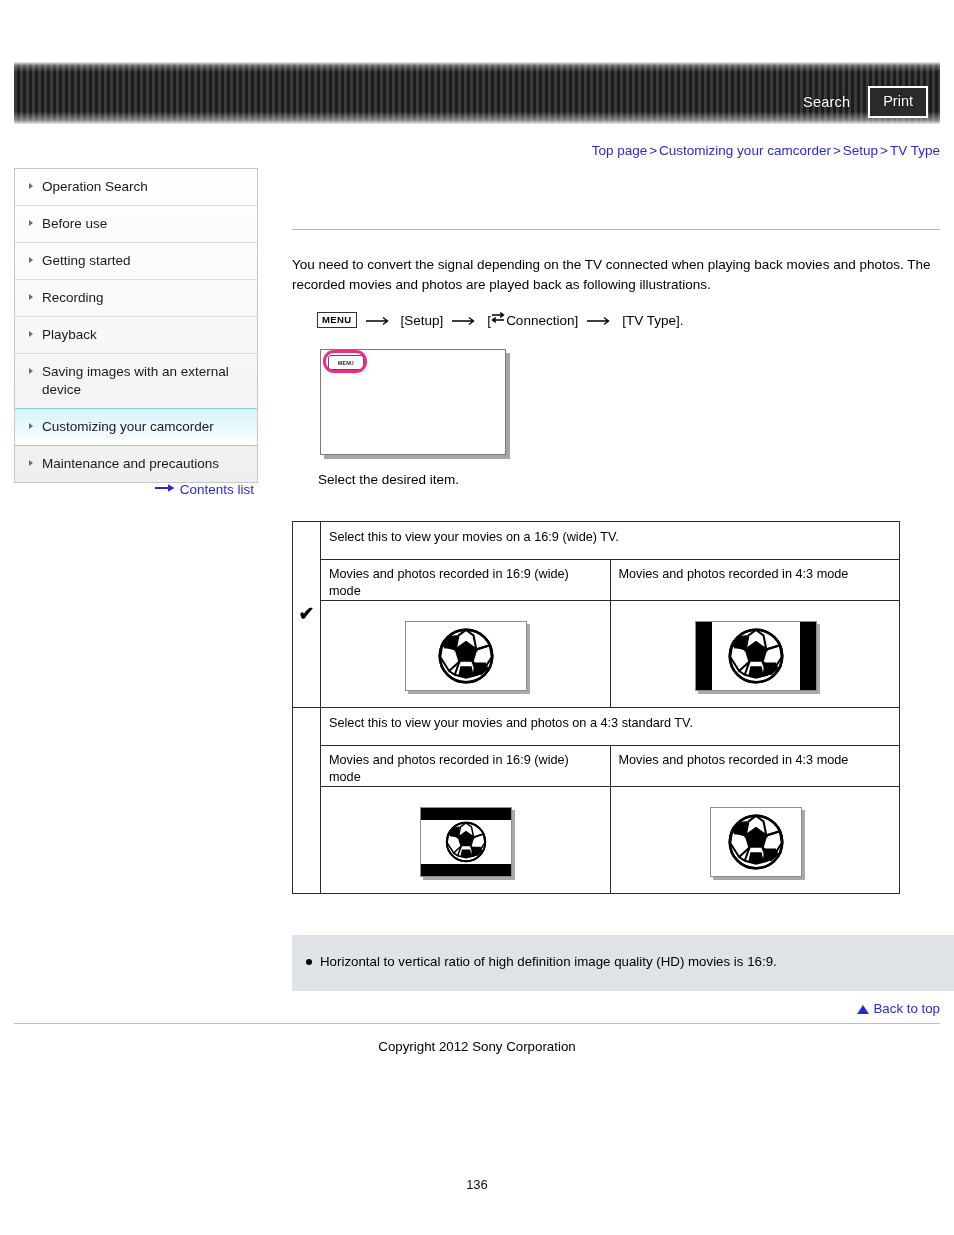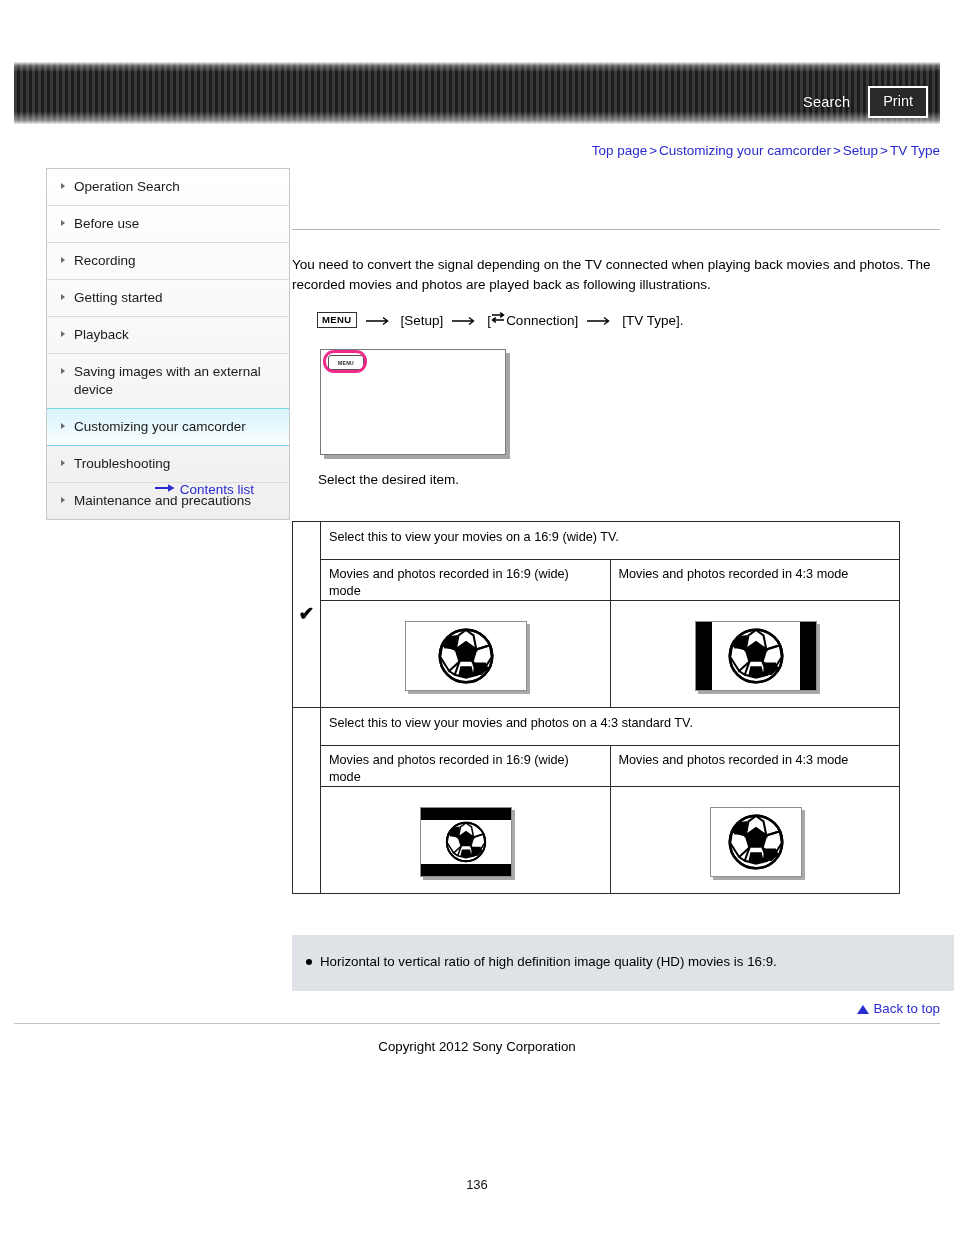--- a/index.html
+++ b/index.html
@@ -81,21 +81,20 @@
 
   
   .sidebar {
     position: absolute;
     left: 14px;
     top: 168px;
     width: 244px;
     border: 1px solid #c8c8c8;
     background: linear-gradient(to bottom, #ffffff 0%, #f7f7f7 55%, #efefef 100%);
     box-sizing: border-box;
-    margin-left: 32px;
   }
   .side-item {
     position: relative;
     border-bottom: 1px solid #dcdcdc;
     padding: 9px 10px 9px 27px;
     font-size: 13.5px;
     color: #1a1a1a;
     line-height: 18px;
     cursor: pointer;
     box-sizing: border-box;
@@ -387,41 +386,37 @@
   <div class="side-item">
     <span class="tri"></span>
     <span>Operation Search</span>
   </div>
   <div class="side-item">
     <span class="tri"></span>
     <span>Before use</span>
   </div>
   <div class="side-item">
     <span class="tri"></span>
+    <span>Getting started</span>
+  </div>
+  <div class="side-item">
+    <span class="tri"></span>
     <span>Recording</span>
   </div>
   <div class="side-item">
     <span class="tri"></span>
-    <span>Getting started</span>
+    <span>Playback</span>
   </div>
   <div class="side-item">
     <span class="tri"></span>
-    <span>Playback</span>
-  </div>
-  <div class="side-item">
-    <span class="tri"></span>
     <span>Saving images with an external device</span>
   </div>
   <div class="side-item active">
     <span class="tri"></span>
     <span>Customizing your camcorder</span>
-  </div>
-  <div class="side-item">
-    <span class="tri"></span>
-    <span>Troubleshooting</span>
   </div>
   <div class="side-item">
     <span class="tri"></span>
     <span>Maintenance and precautions</span>
   </div>
 </div>
 
 <div class="contents-list">
   <span class="arrow-ico">
     <svg width="20" height="10" viewBox="0 0 20 10">

